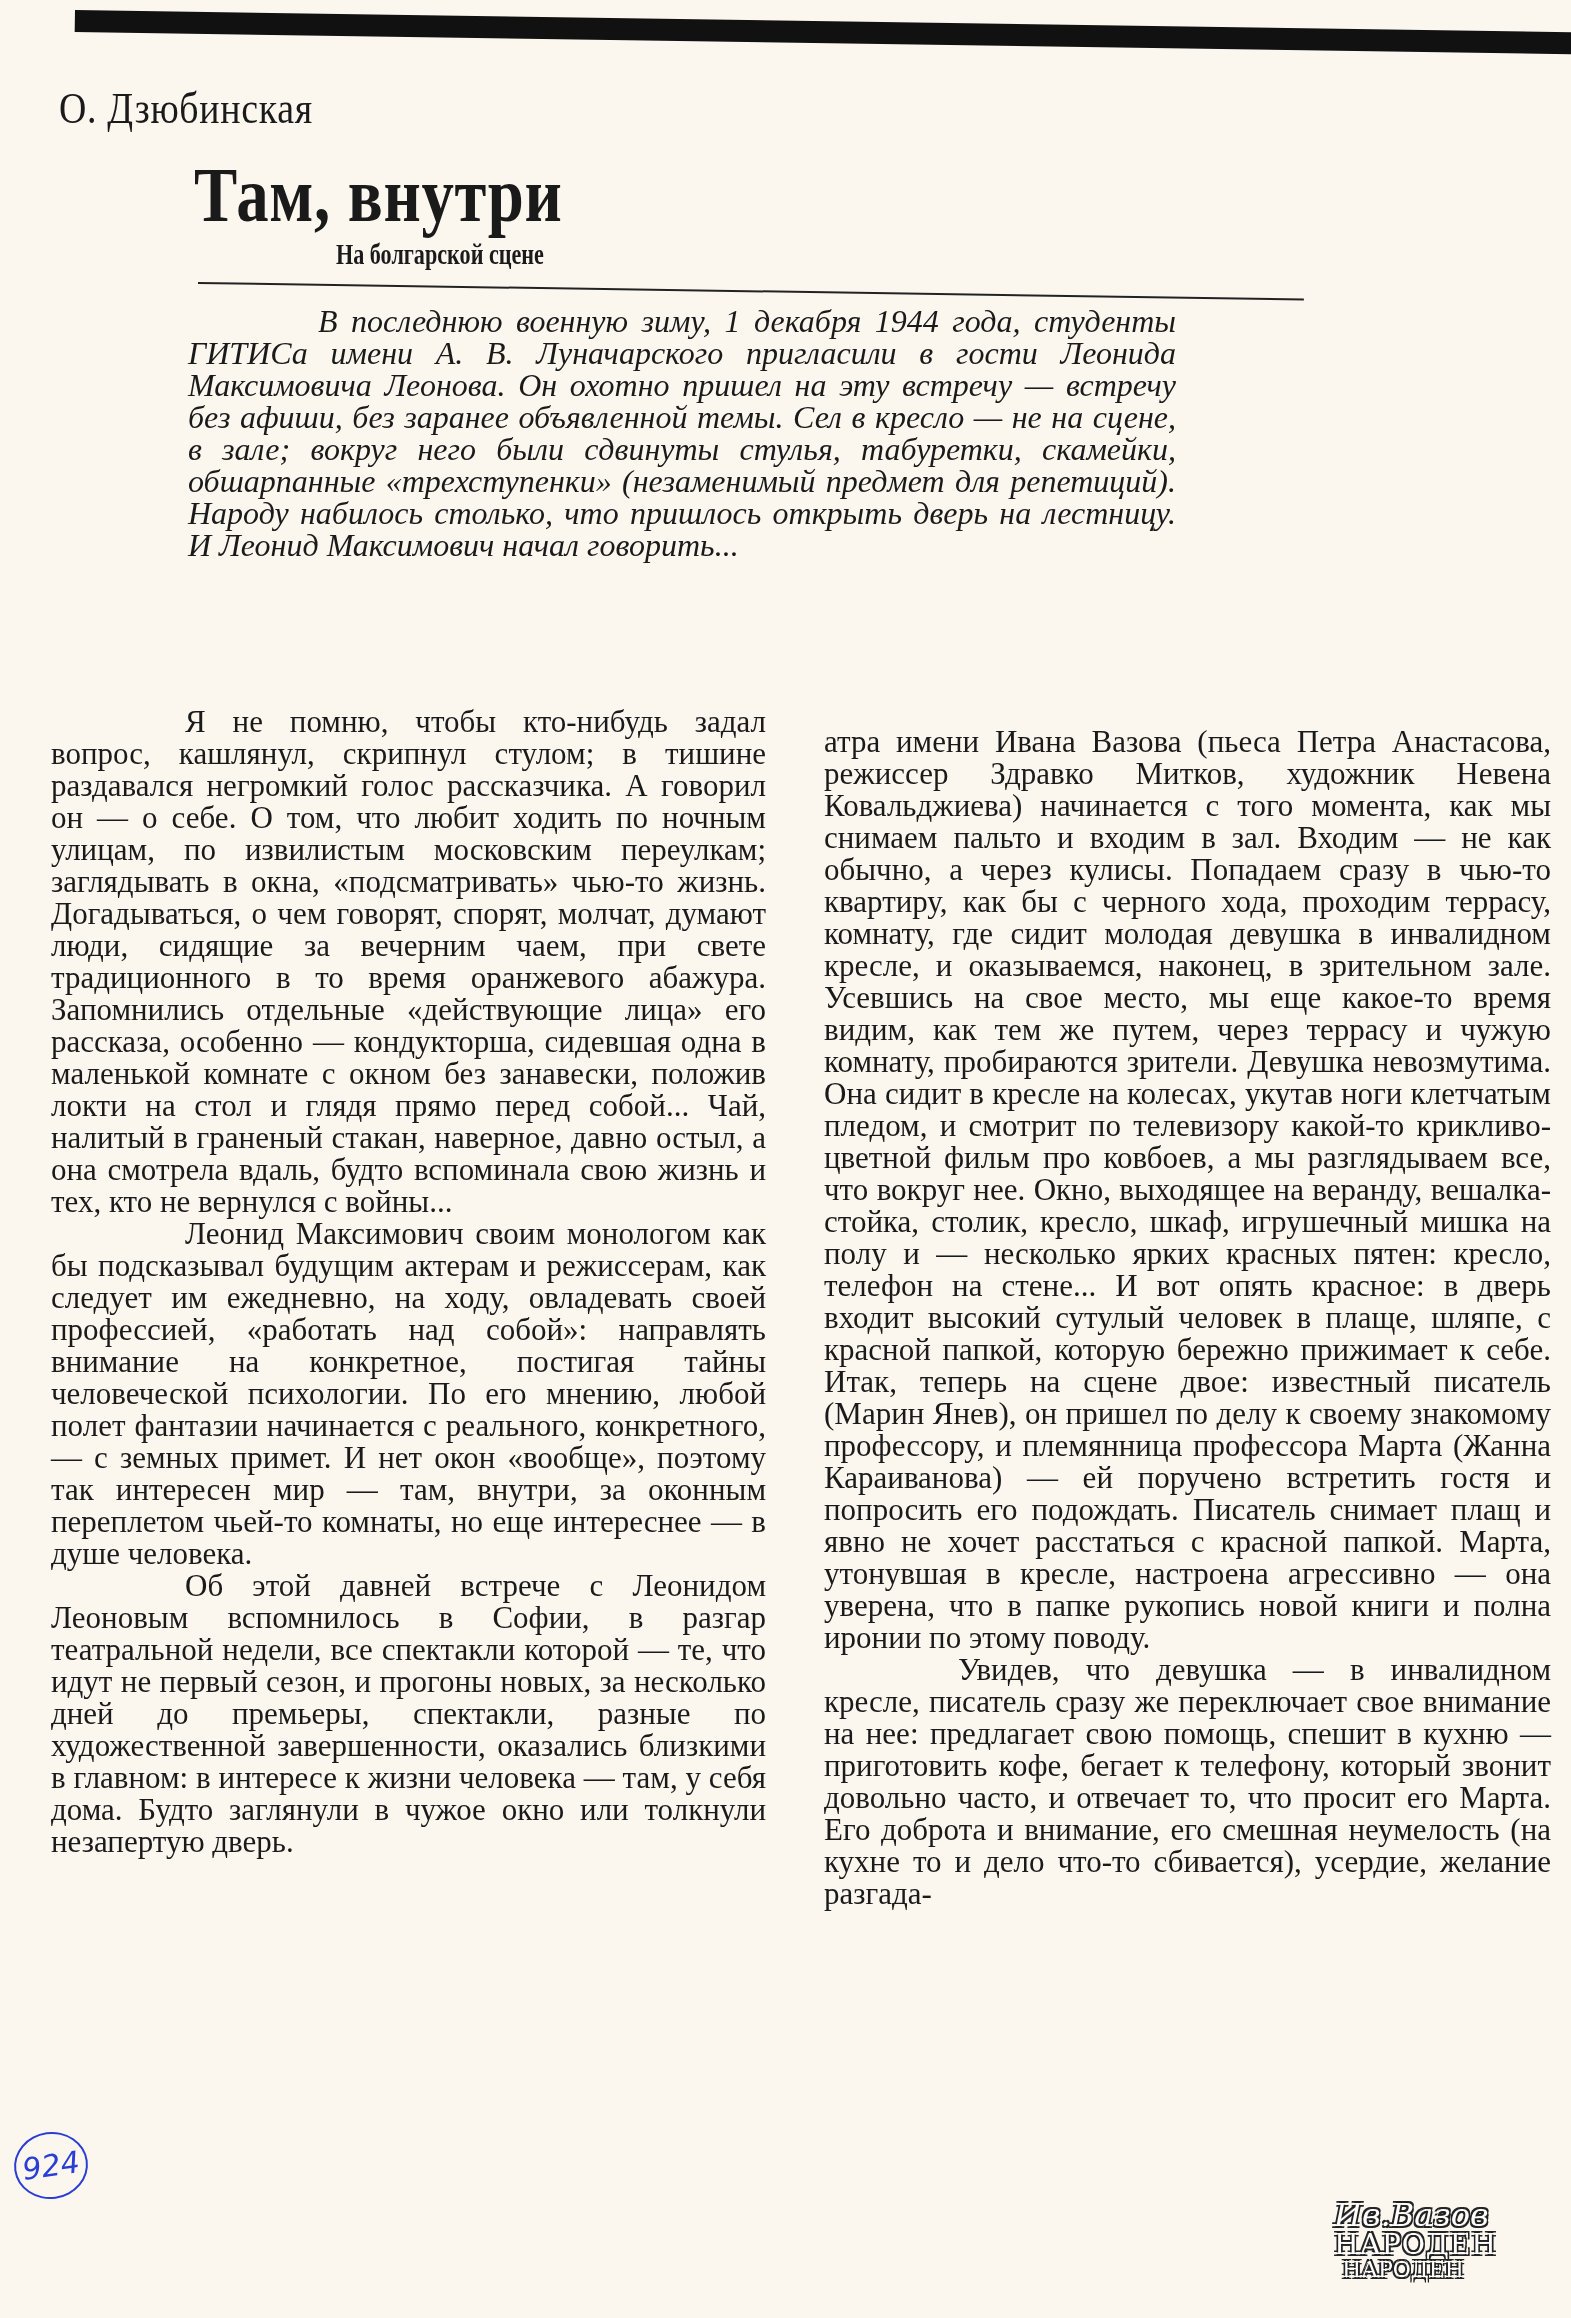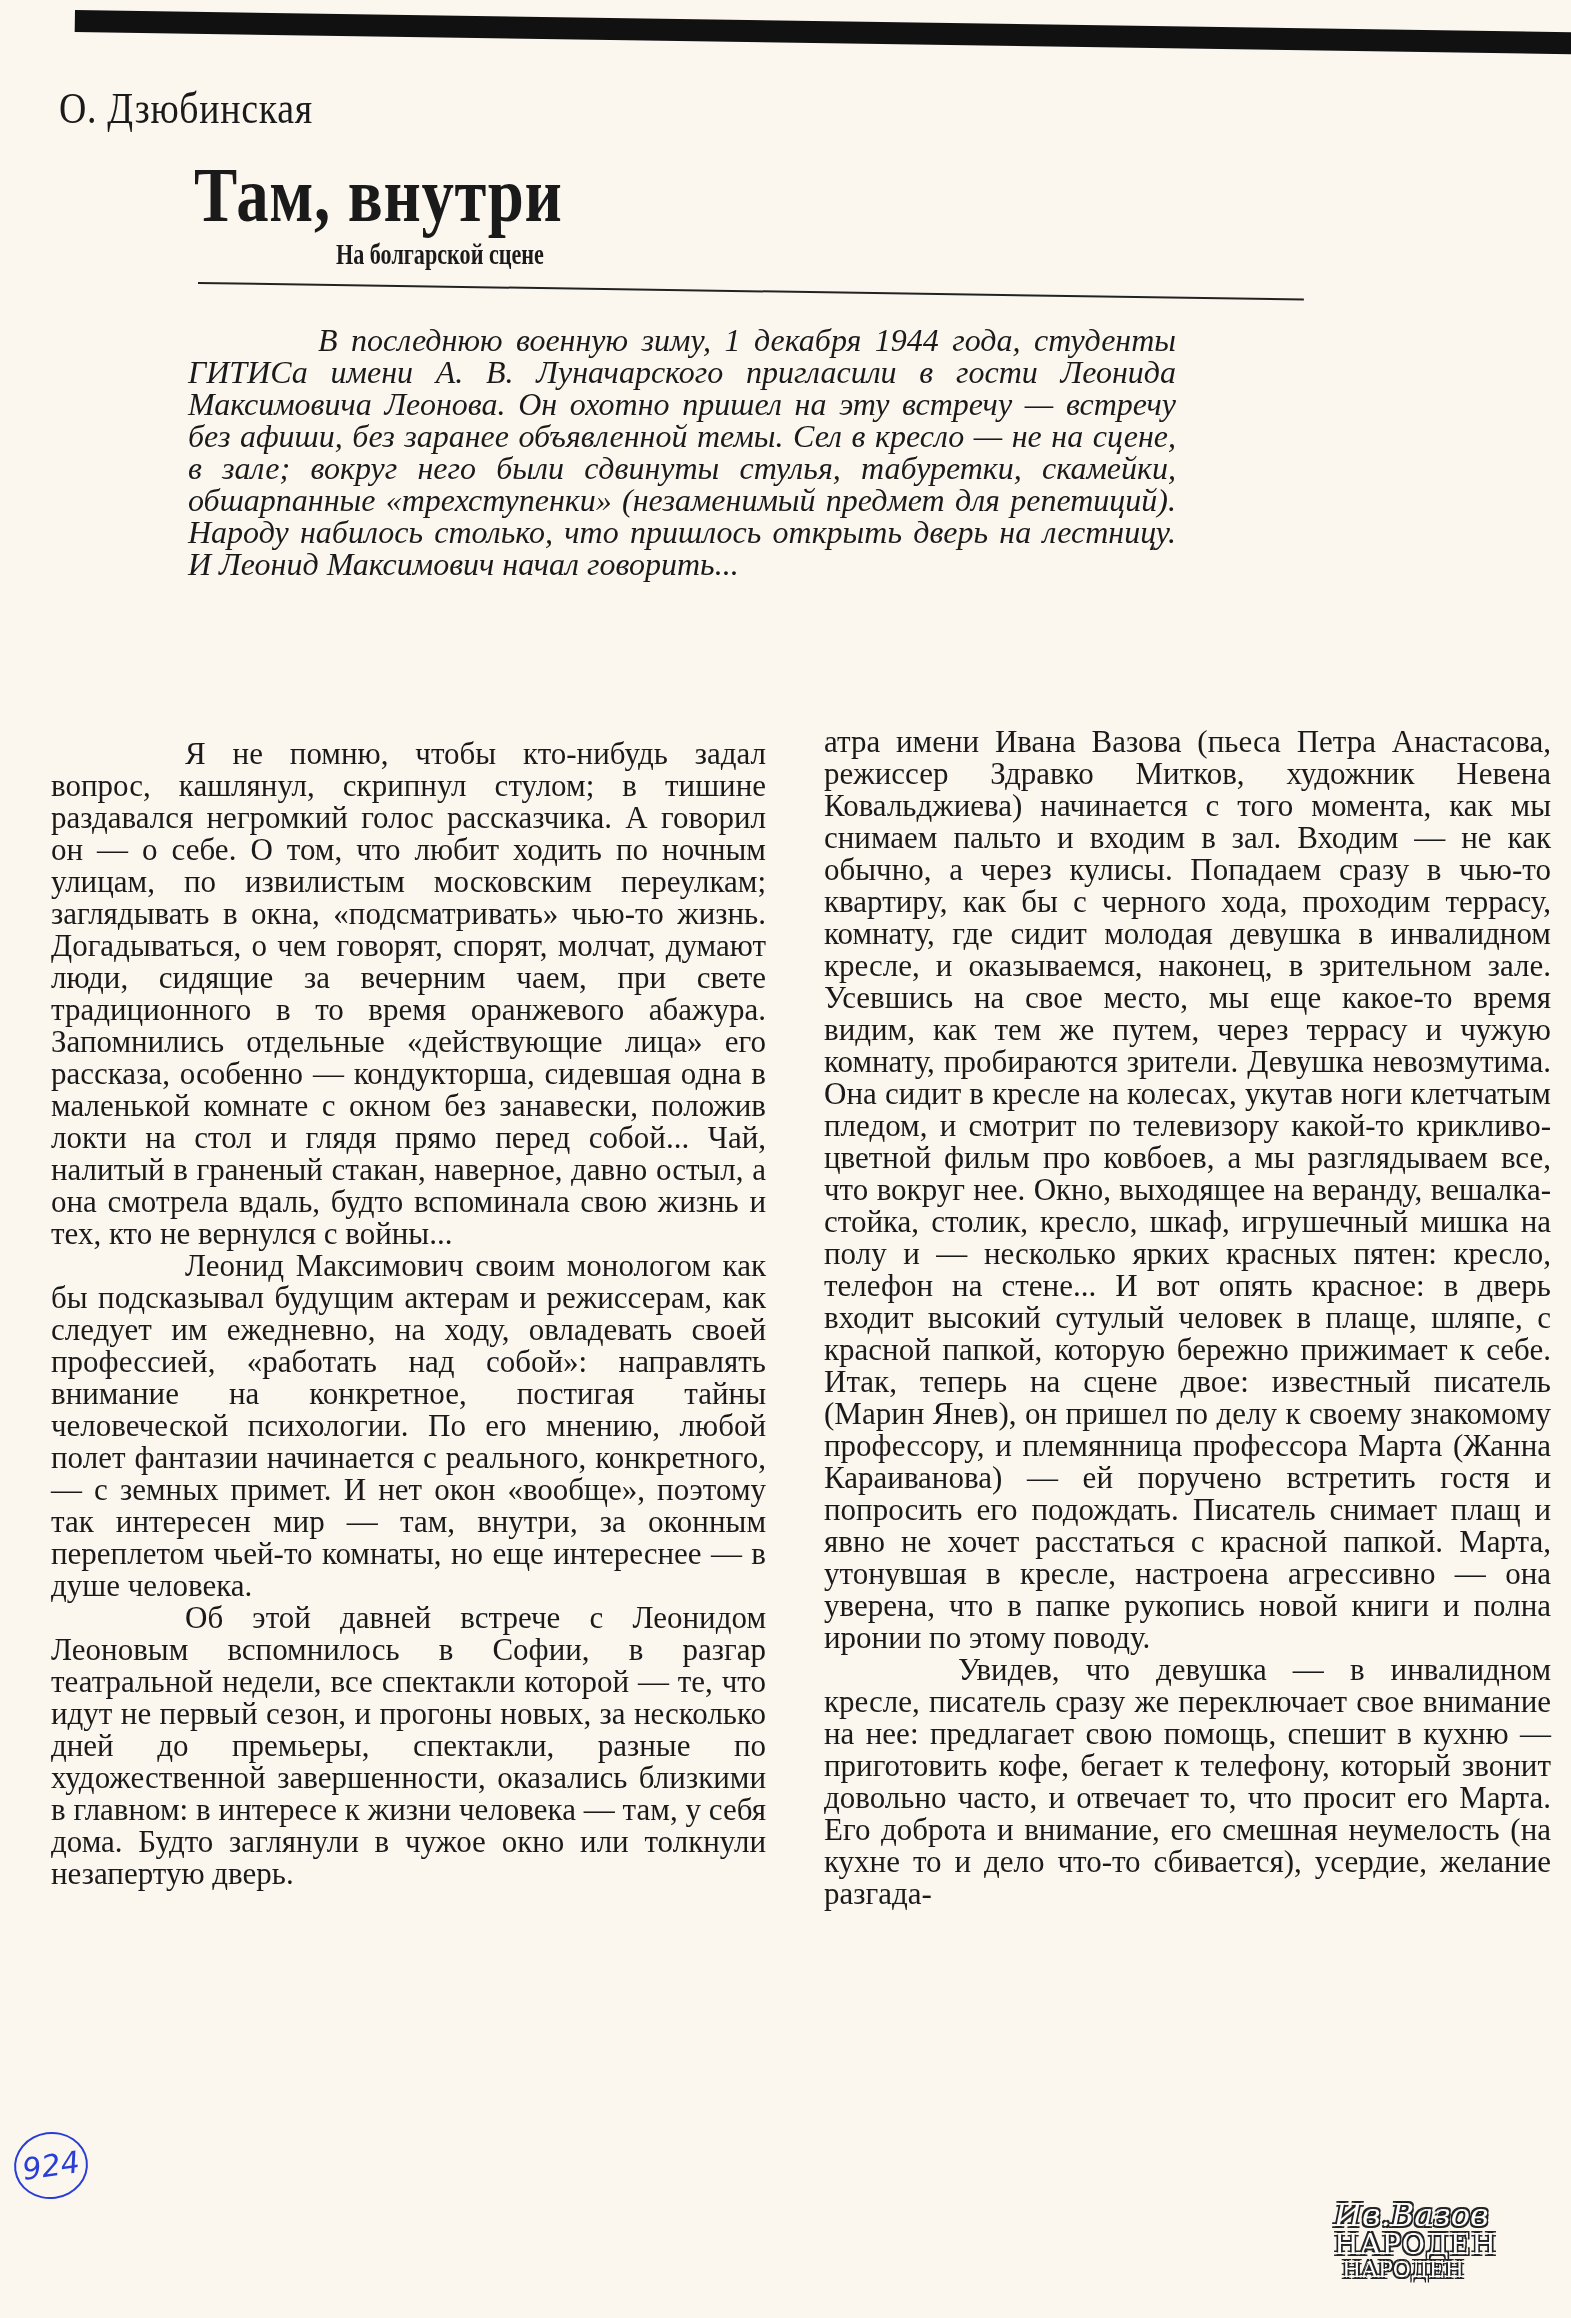--- a/index.html
+++ b/index.html
@@ -30,33 +30,33 @@
     position: absolute; left: 336px; top: 239px;
     font-size: 28.4px; font-weight: bold;
     transform: scaleX(0.78); transform-origin: left top;
   }
   .thin-rule {
     position: absolute; left: 198px; top: 282px;
     width: 1106px; height: 2.4px; background: #222;
     transform: rotate(0.85deg); transform-origin: left top;
   }
   .lead {
-    position: absolute; left: 188px; top: 324px;
+    position: absolute; left: 188px; top: 305px;
     width: 988px;
     font-style: italic; font-size: 32px; line-height: 32px;
   }
   .lead p { margin: 0; text-indent: 130px; text-align: justify; }
   .col {
     position: absolute; top: 706px;
     font-size: 31px; line-height: 32px;
   }
   .col p { margin: 0; text-align: justify; text-indent: 134px; }
   .col p.no-indent { text-indent: 0; margin-top: 20px; }
   .col p.gap { margin-top: 32px; }
-  .col-left { left: 51px; width: 715px; margin-top: 32px; }
+  .col-left { left: 51px; width: 715px; }
   .col-right { left: 824px; width: 727px; }
   .stamp {
     position: absolute; left: 14.2px; top: 2132px;
     width: 70px; height: 63px;
     border: 2.4px solid #2a3ed6; border-radius: 50%;
     color: #2a3ed6; font-family: "DejaVu Sans", sans-serif;
     font-size: 30px; font-style: italic;
     display: flex; align-items: center; justify-content: center;
     transform: rotate(-8deg);
   }

